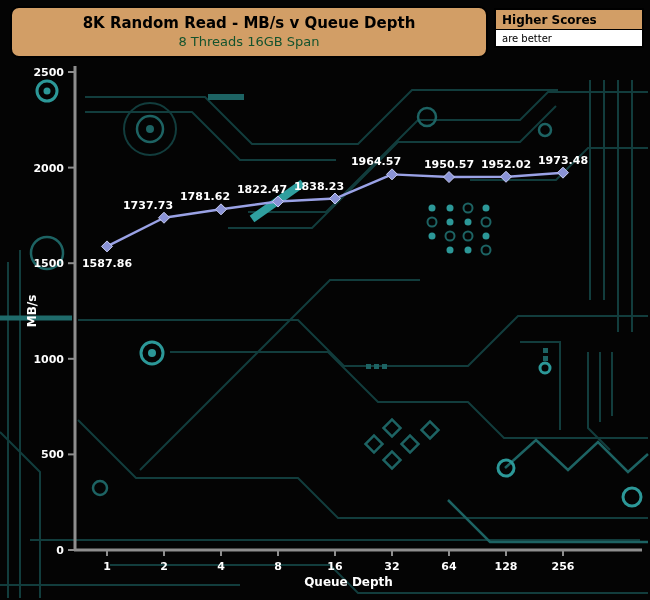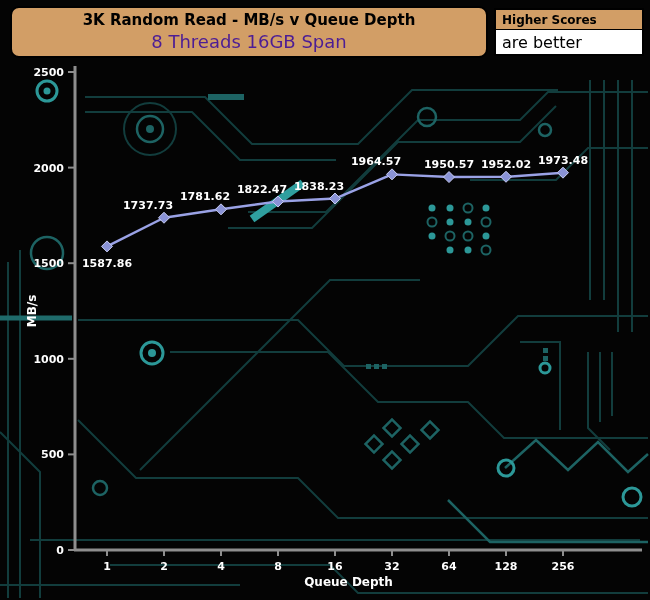--- a/index.html
+++ b/index.html
@@ -11,30 +11,30 @@
   svg.layer{position:absolute;left:0;top:0;width:650px;height:600px}
   .circuit{z-index:1}
   #chart{z-index:2}
   .header-bar{
     position:absolute;left:10px;top:6px;width:474px;height:48px;z-index:3;
     background:var(--header-bg,#d29e66);
     border:2px solid #000;border-radius:9px;
     display:flex;flex-direction:column;align-items:center;justify-content:center;
   }
   .title{font-size:15px;font-weight:bold;color:#000;line-height:1.25}
-  .subtitle{font-size:18px;color:#4c1d95;line-height:1.25;margin-top:1px}
+  .subtitle{font-size:13px;color:#14532d;line-height:1.25;margin-top:1px}
   .legend{position:absolute;right:6px;top:8px;width:150px;z-index:3}
   .legend-top{
     background:var(--header-bg,#d29e66);color:#000;
     border:2px solid #000;border-bottom:1px solid #000;
     font-size:12px;font-weight:bold;padding:3px 6px 2px 6px;
   }
   .legend-bottom{
     background:#ffffff;color:#000;border:2px solid #000;border-top:none;
-    font-size:16px;padding:3px 6px 2px 6px;
+    font-size:10px;padding:3px 6px 2px 6px;
   }
 </style>
 </head>
 <body style="--header-bg: #d29e66;">
 
 <svg class="layer circuit" viewBox="0 0 650 600" aria-hidden="true">
   <g fill="none" stroke="#123d3d" stroke-width="2">
     <polyline points="85,97 205,97 252,144 358,144 412,90 558,90"></polyline>
     <polyline points="85,112 192,112 240,160 336,160"></polyline>
     <polyline points="248,212 326,212 418,120 520,120 548,92 648,92"></polyline>
@@ -175,20 +175,20 @@
     <text x="376" y="165.374216" fill="#ffffff" font-size="11" font-weight="bold" text-anchor="middle">1964.57</text>
     <path d="M 449 171.55101600000006 L 454.5 177.05101600000006 L 449 182.55101600000006 L 443.5 177.05101600000006 Z" fill="#8a93d6" stroke="#c6cbf0" stroke-width="1"></path>
     <text x="449" y="168.05101600000006" fill="#ffffff" font-size="11" font-weight="bold" text-anchor="middle">1950.57</text>
     <path d="M 506 171.273776 L 511.5 176.773776 L 506 182.273776 L 500.5 176.773776 Z" fill="#8a93d6" stroke="#c6cbf0" stroke-width="1"></path>
     <text x="506" y="167.773776" fill="#ffffff" font-size="11" font-weight="bold" text-anchor="middle">1952.02</text>
     <path d="M 563 167.17062400000003 L 568.5 172.67062400000003 L 563 178.17062400000003 L 557.5 172.67062400000003 Z" fill="#8a93d6" stroke="#c6cbf0" stroke-width="1"></path>
     <text x="563" y="163.67062400000003" fill="#ffffff" font-size="11" font-weight="bold" text-anchor="middle">1973.48</text>
   </svg>
 
 <div class="header-bar">
-  <div class="title">3K Random Read - MB/s v Queue Depth</div>
+  <div class="title">8K Random Read - MB/s v Queue Depth</div>
   <div class="subtitle">8 Threads 16GB Span</div>
 </div>
 
 <div class="legend">
   <div class="legend-top">Higher Scores</div>
   <div class="legend-bottom">are better</div>
 </div>
 
 </body></html>

